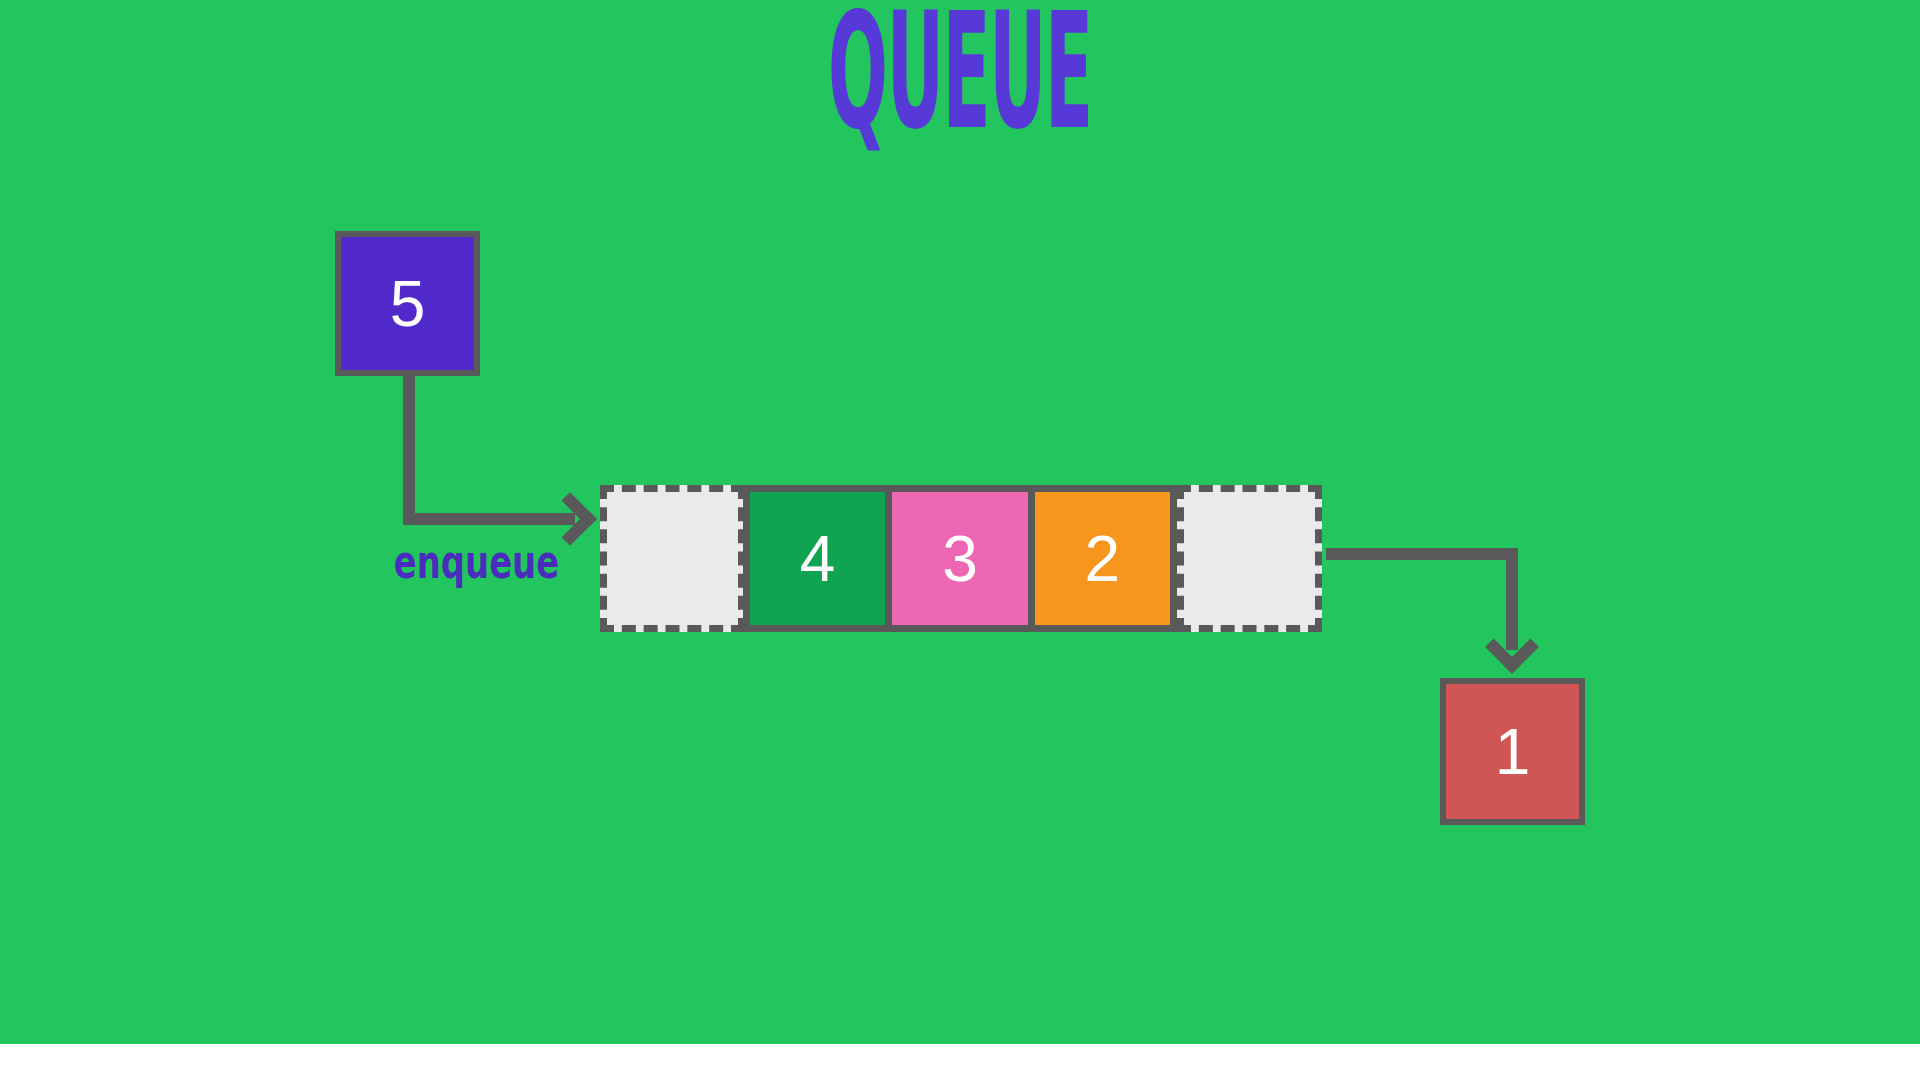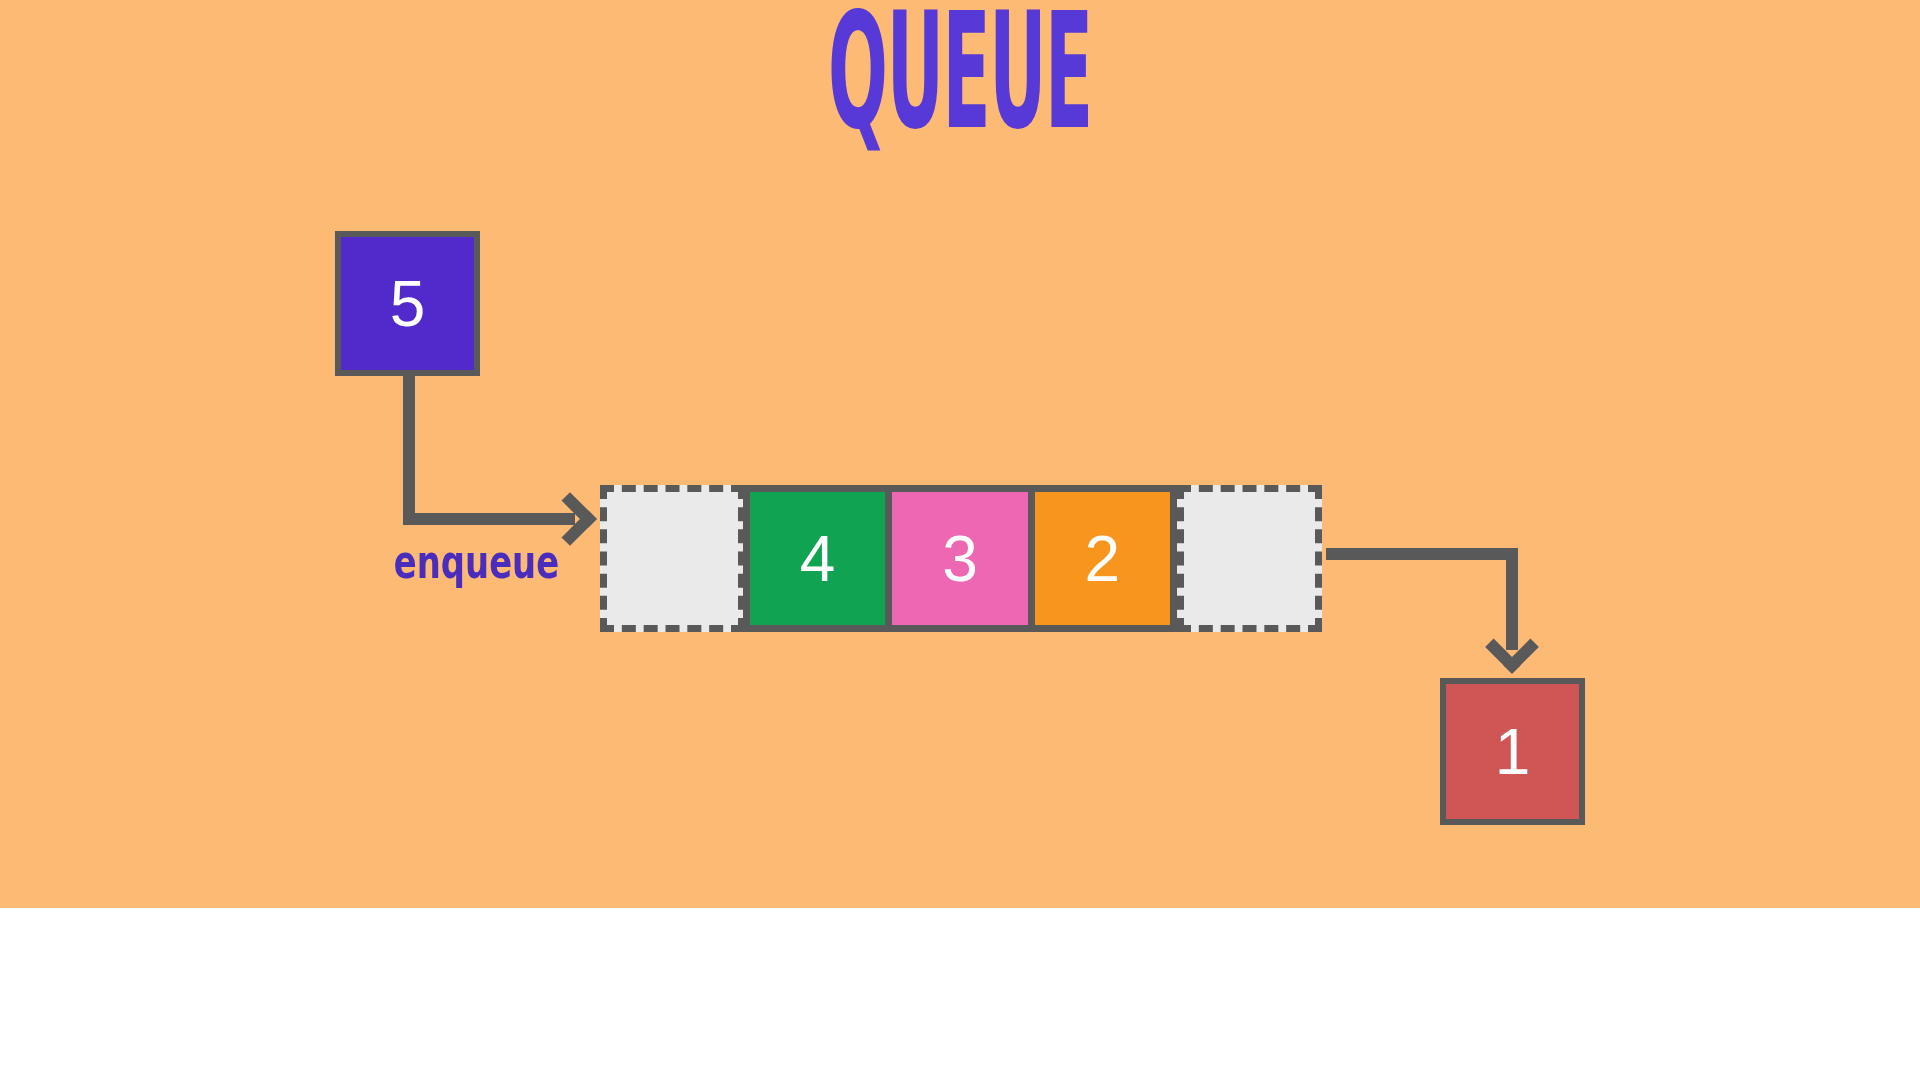--- a/index.html
+++ b/index.html
@@ -1,21 +1,21 @@
 <!DOCTYPE html>
 <html><head>
 <meta charset="utf-8">
 <style>
   html, body { margin: 0; padding: 0; background: #ffffff; }
 
   .stage {
     position: relative;
     width: 1920px;
-    height: 908px;
-    background: #fdba74;
+    height: 1044px;
+    background: #22c55e;
     overflow: hidden;
     font-family: "Liberation Sans", sans-serif;
   }
 
   
   .title {
     position: absolute;
     top: -8px;
     left: 0;
     width: 1920px;

